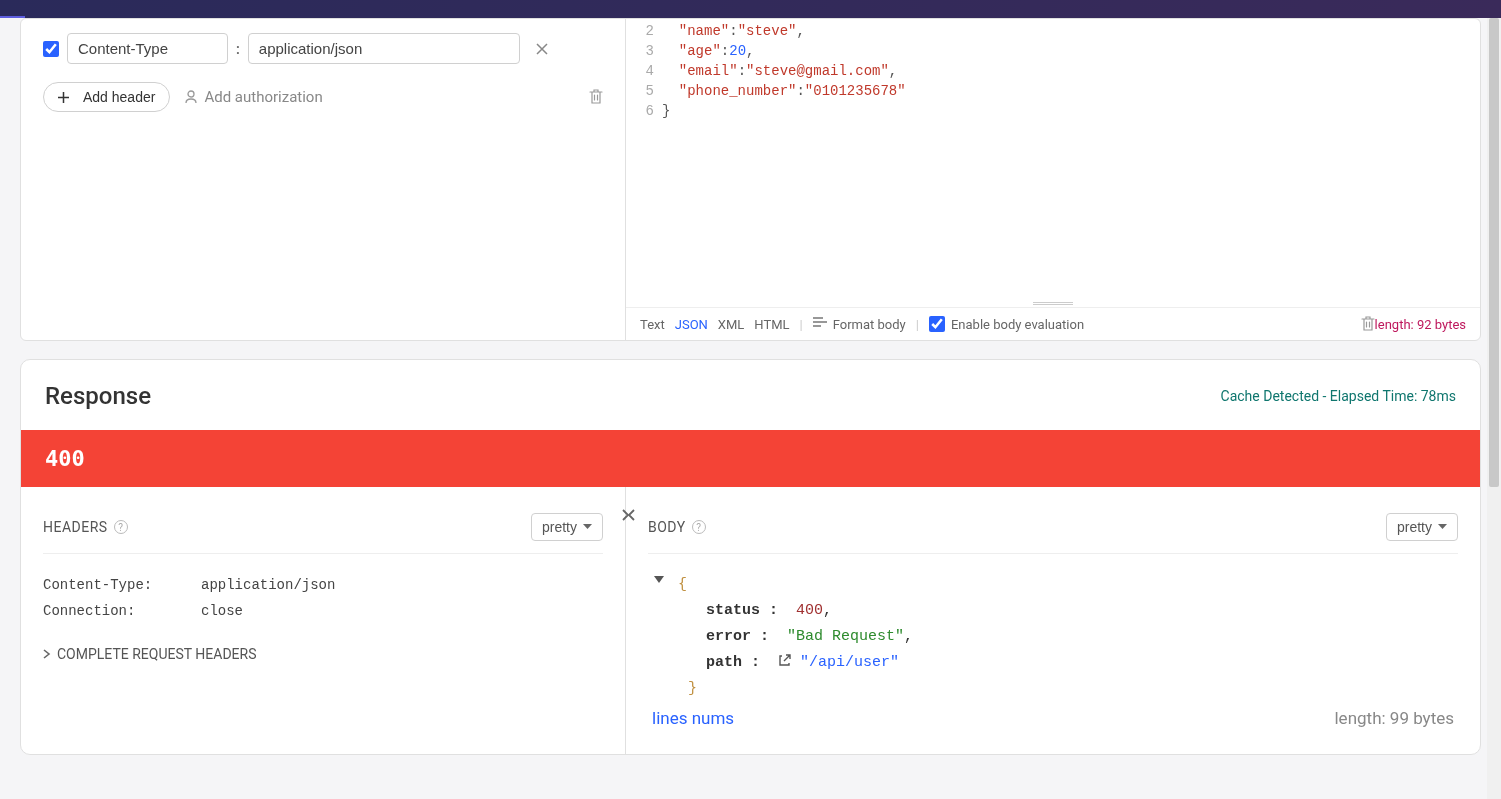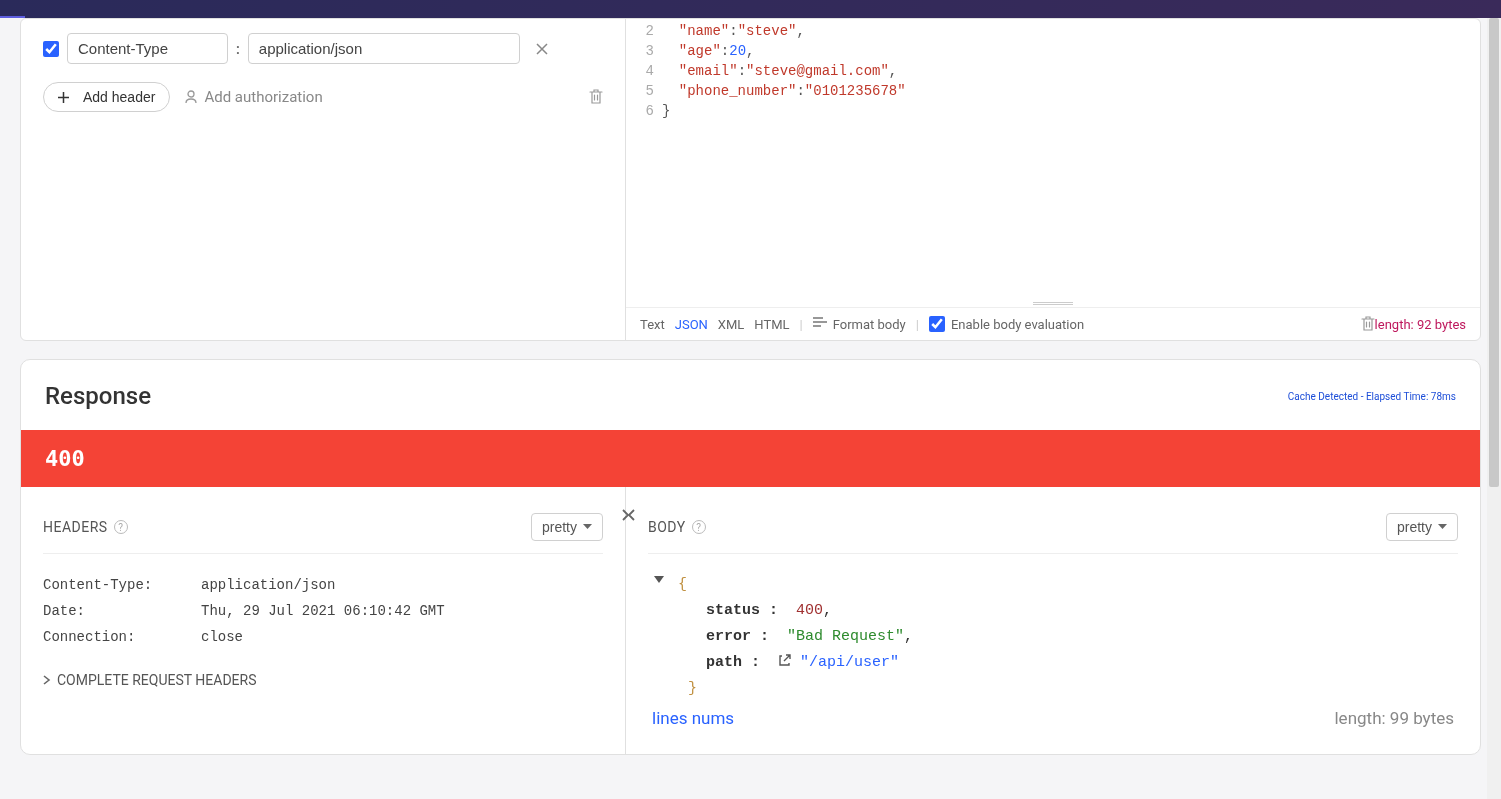--- a/index.html
+++ b/index.html
@@ -33,21 +33,21 @@
 .code-toolbar{display:flex;align-items:center;gap:10px;padding:8px 14px;border-top:1px solid #eee;color:#666;font-size:13px}
 .ct-link{cursor:pointer}
 .ct-active{color:#2962ff}
 .ct-sep{color:#ccc}
 .ct-format{display:flex;align-items:flex-start;gap:6px;cursor:pointer}
 .ct-chk{display:flex;align-items:center;gap:6px}
 .ct-right{margin-left:auto;display:flex;align-items:center;color:#be185d}
 .response-panel{background:#fff;border:1px solid #e0e0e0;border-radius:10px;margin:0 20px}
 .resp-header{display:flex;align-items:center;padding:22px 24px 20px 24px}
 .resp-title{font-size:24px;font-weight:500;color:#333}
-.resp-meta{margin-left:auto;color:#1d4ed8;font-size:10px}
+.resp-meta{margin-left:auto;color:#0f766e;font-size:14px}
 .status-bar{background:#f44336;color:#fff;font-family:Consolas,monospace;font-size:22px;font-weight:700;padding:16px 24px}
 .resp-body{display:flex}
 .resp-col{padding:26px 22px}
 .resp-left{width:605px;border-right:1px solid #e0e0e0;position:relative}
 .resp-right{flex:1;position:relative}
 .col-head{display:flex;align-items:center;margin-bottom:18px;border-bottom:1px solid #eee;padding-bottom:12px}
 .col-title{font-size:14px;color:#555;letter-spacing:.5px}
 .help-ic{width:14px;height:14px;border:1px solid #bbb;border-radius:50%;display:inline-flex;align-items:center;justify-content:center;font-size:10px;color:#aaa;margin-left:6px;vertical-align:super}
 .pretty-dd{margin-left:auto;border:1px solid #d0d0d0;border-radius:4px;padding:5px 10px;font-size:14px;color:#555;background:#fff;cursor:pointer;display:flex;align-items:center;gap:6px}
 .arrow-btn{position:absolute;top:22px;color:#666;cursor:pointer}
@@ -172,24 +172,20 @@
         <svg width="8" height="12" viewBox="0 0 8 12">
             <path d="M7 1 L2 6 L7 11" stroke="#666" stroke-width="1.8" fill="none"></path>
           </svg>
       </span>
       <div class="kv-table" id="resp-headers">
           <div class="kv-row">
             <span class="kv-k">Content-Type:</span>
             <span>application/json</span>
           </div>
           <div class="kv-row">
-            <span class="kv-k">Date:</span>
-            <span>Thu, 29 Jul 2021 06:10:42 GMT</span>
-          </div>
-          <div class="kv-row">
             <span class="kv-k">Connection:</span>
             <span>close</span>
           </div>
         </div>
       <div class="complete-hd">
         <svg width="8" height="10" viewBox="0 0 8 10">
             <path d="M1 1 L6 5 L1 9" stroke="#666" stroke-width="1.6" fill="none"></path>
           </svg>
         <span>COMPLETE REQUEST HEADERS</span>
       </div>

